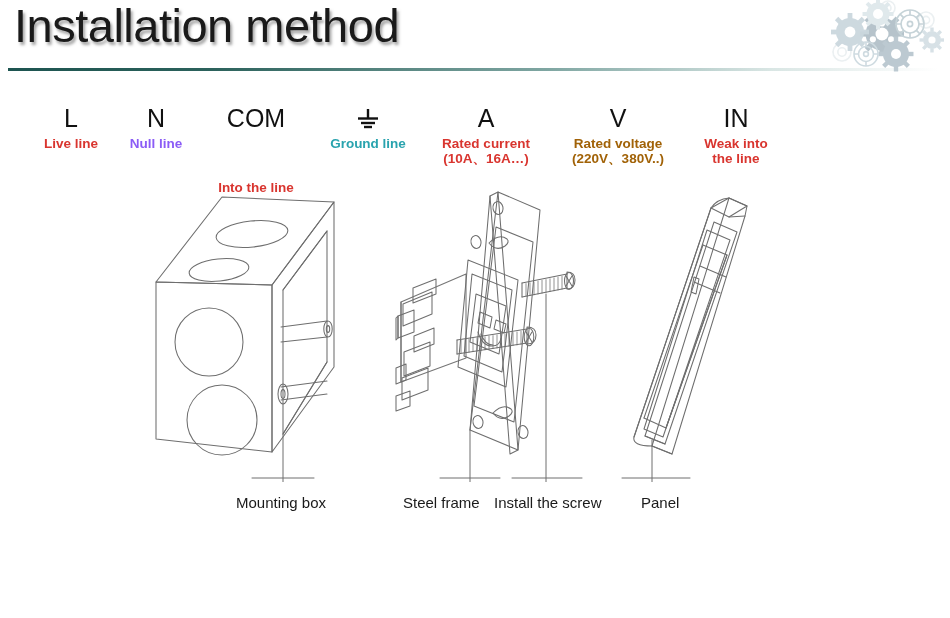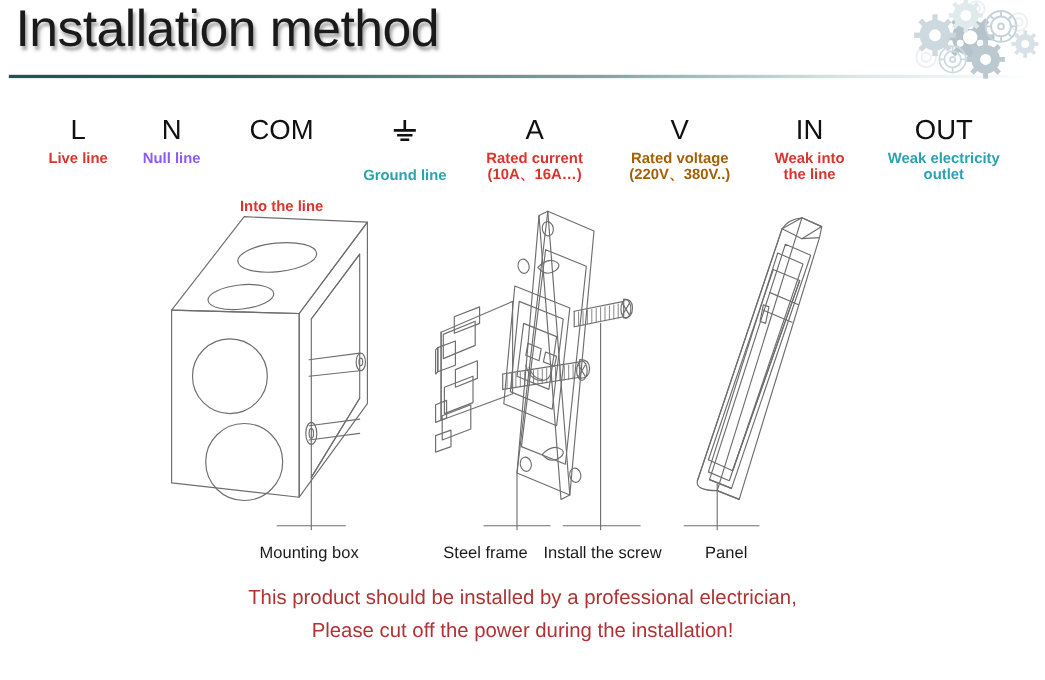--- a/index.html
+++ b/index.html
@@ -198,21 +198,21 @@
     <div class="legend-col" style="width:84px;">
       <div class="legend-sym">N</div>
       <div class="legend-desc" style="color:#8b5cf6">Null line</div>
     </div>
 
     <div class="legend-col" style="width:116px;gap:44px;">
       <div class="legend-sym">COM</div>
       <div class="legend-desc" style="color:#d9352f">Into the line</div>
     </div>
 
-    <div class="legend-col" style="width:108px;gap:16px;">
+    <div class="legend-col" style="width:108px;">
       <div class="legend-sym">
         <svg class="ground-glyph" width="30" height="24" viewBox="0 0 30 24">
           <g stroke="#111111" stroke-width="2.4" stroke-linecap="butt">
             <line x1="15" y1="3" x2="15" y2="12"></line>
             <line x1="5" y1="12.5" x2="25" y2="12.5"></line>
             <line x1="8" y1="17" x2="22" y2="17"></line>
             <line x1="11" y1="21" x2="19" y2="21"></line>
           </g>
         </svg>
       </div>
@@ -230,25 +230,20 @@
       <div class="legend-desc" style="color:#a16207">Rated voltage
 (220V、380V..)</div>
     </div>
 
     <div class="legend-col" style="width:100px;">
       <div class="legend-sym">IN</div>
       <div class="legend-desc" style="color:#d9352f">Weak into
 the line</div>
     </div>
 
-    <div class="legend-col" style="width:144px;">
-      <div class="legend-sym">OUT</div>
-      <div class="legend-desc" style="color:#29a3ae">Weak electricity
-outlet</div>
-    </div>
   </div>
 
   <div id="diagram">
     <svg width="950" height="300" viewBox="0 0 950 300">
       <g fill="none" stroke="#6e6e6e" stroke-width="1.05" stroke-linejoin="round" stroke-linecap="round">
 
         <g>
 
           <path d="M156,100 L222,15 L334,20 L272,103 Z"></path>
 
@@ -395,18 +390,14 @@
     </svg>
   </div>
 
   <div id="captions">
     <div class="caption-label" style="left:236px;top:24px;">Mounting box</div>
     <div class="caption-label" style="left:403px;top:24px;">Steel frame</div>
     <div class="caption-label" style="left:494px;top:24px;">Install the screw</div>
     <div class="caption-label" style="left:641px;top:24px;">Panel</div>
   </div>
 
-  <div id="warning">
-    <div class="warning-line">This product should be installed by a professional electrician,</div>
-    <div class="warning-line">Please cut off the power during the installation!</div>
-  </div>
 
 </div>
 
 </body></html>

